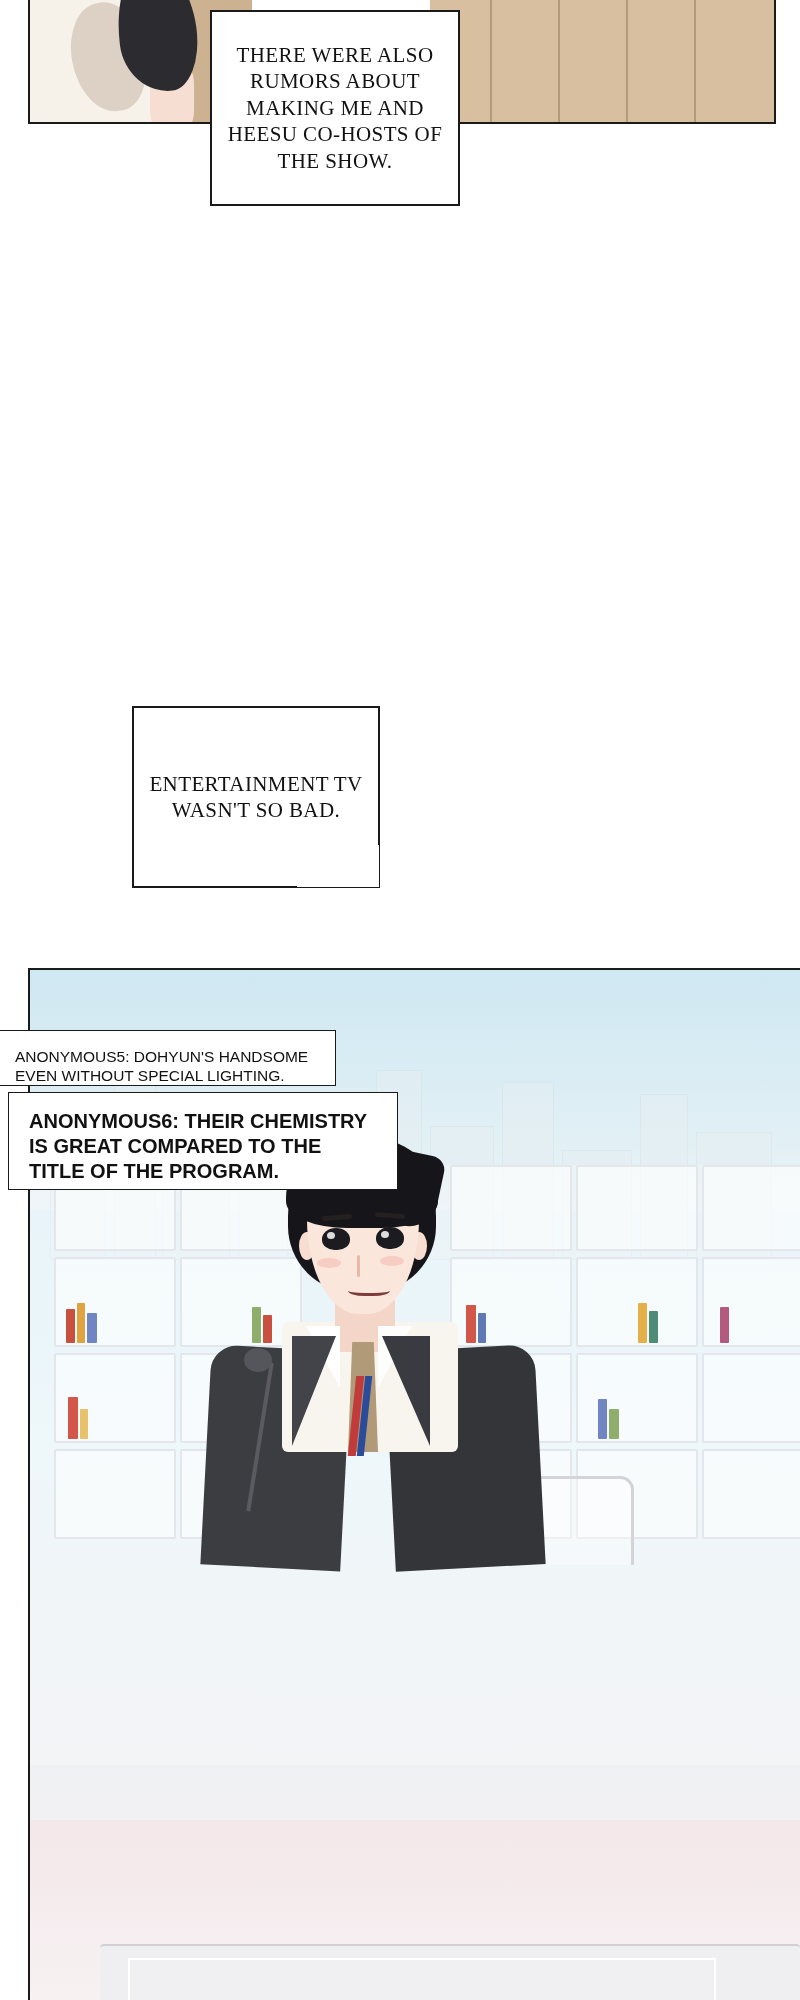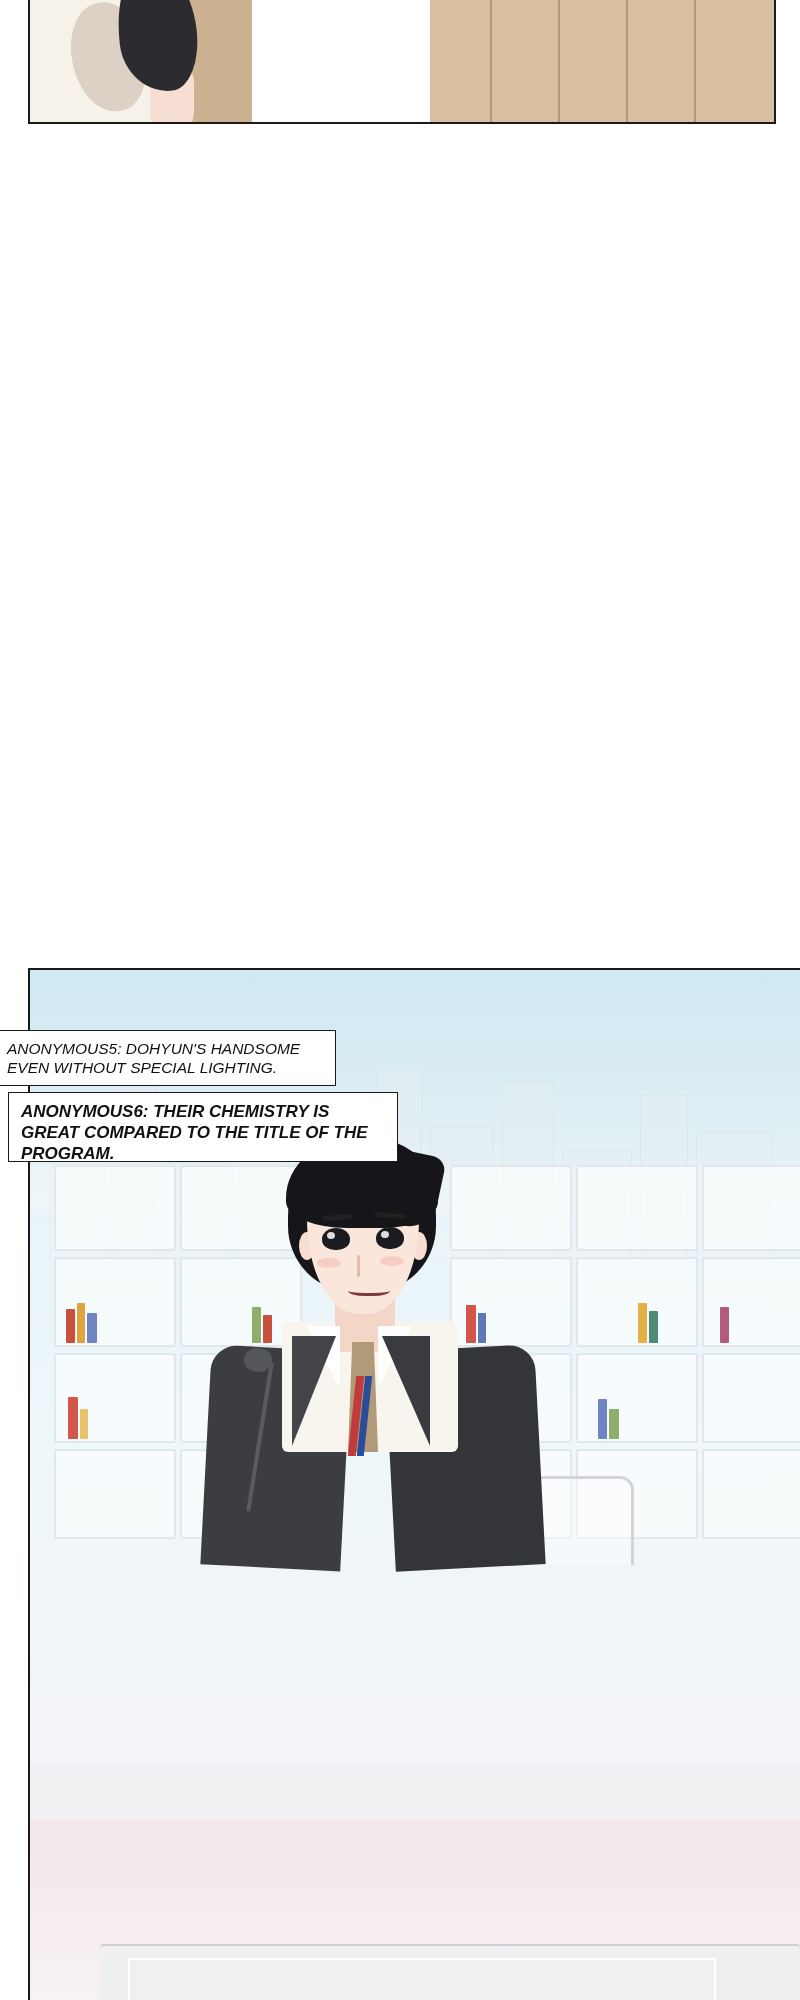--- a/index.html
+++ b/index.html
@@ -313,25 +313,25 @@
     line-height: 1.24;
     z-index: 6;
   }
   #comment-1 {
     left: -6px; top: 1030px;
     width: 342px; height: 56px;
     font-size: 15.5px;
   }
   #comment-2 {
     left: 8px; top: 1092px;
-    width: 390px; height: 70px;
-    font-size: 17px;
+    width: 390px; height: 98px;
+    font-size: 20px;
     font-weight: bold;
   }
-  .comment p { margin: 0; font-style: italic; }
+  .comment p { margin: 8px; }
 </style>
 </head>
 <body>
 
 <div class="page">
 
   <div class="panel-top">
     <div class="pt-wall-left"></div>
     <div class="pt-wall-mid"></div>
     <div class="pt-center"></div>
@@ -339,20 +339,23 @@
       <div class="pt-plank" style="left:60px"></div>
       <div class="pt-plank" style="left:128px"></div>
       <div class="pt-plank" style="left:196px"></div>
       <div class="pt-plank" style="left:264px"></div>
     </div>
     <div class="pt-shadow"></div>
     <div class="pt-neck"></div>
     <div class="pt-hair"></div>
   </div>
 
+  <div class="narr" id="narr-1">
+    <p>THERE WERE ALSO RUMORS ABOUT MAKING ME AND HEESU CO-HOSTS OF THE SHOW.</p>
+  </div>
 
   <div class="panel-bottom">
     <div class="sky"></div>
 
     <div class="city">
       <div class="bldg" style="left:20px;  width:54px;  height:120px;"></div>
       <div class="bldg" style="left:84px;  width:40px;  height:180px;"></div>
       <div class="bldg" style="left:132px; width:66px;  height:96px;"></div>
       <div class="bldg" style="left:208px; width:48px;  height:160px;"></div>
       <div class="bldg" style="left:266px; width:70px;  height:112px;"></div>
@@ -448,20 +451,23 @@
       </div>
     <div class="ch-blush-l"></div>
     <div class="ch-blush-r"></div>
     <div class="ch-nose"></div>
     <div class="ch-mouth"></div>
 
     <div class="mic-stand"></div>
     <div class="mic-head"></div>
   </div>
 
+  <div class="narr" id="narr-2">
+    <p>ENTERTAINMENT TV WASN'T SO BAD.</p>
+  </div>
   <div class="mask-merge"></div>
 
   <div class="comment" id="comment-1">
     <p>ANONYMOUS5: DOHYUN'S HANDSOME EVEN WITHOUT SPECIAL LIGHTING.</p>
   </div>
   <div class="comment" id="comment-2">
     <p>ANONYMOUS6: THEIR CHEMISTRY IS GREAT COMPARED TO THE TITLE OF THE PROGRAM.</p>
   </div>
 
   <div class="bottom-card"></div>

